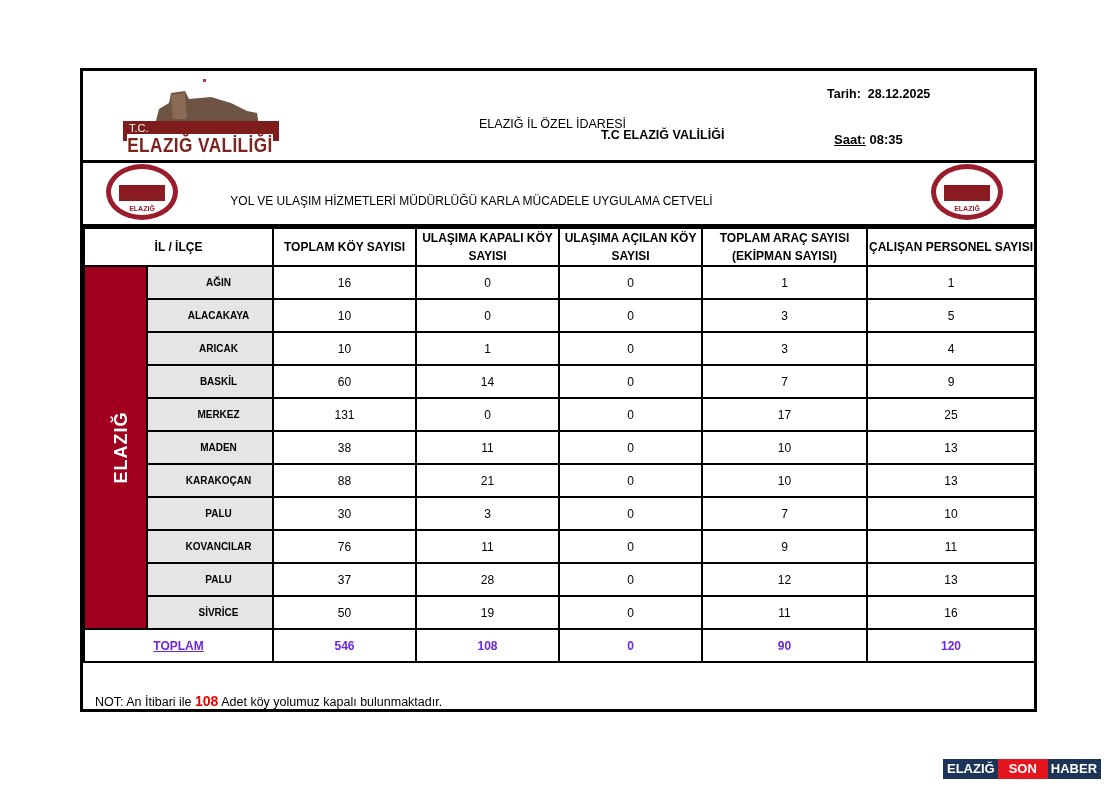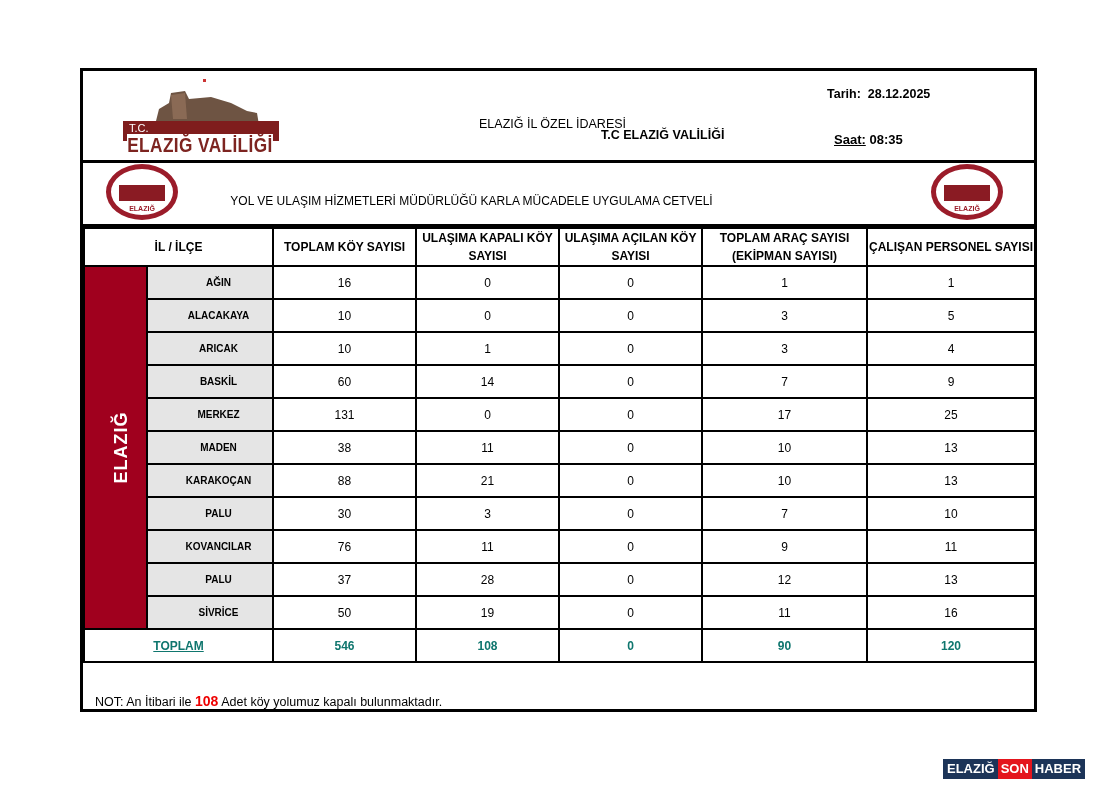--- a/index.html
+++ b/index.html
@@ -29,27 +29,27 @@
                font-size:7px; font-weight:bold; }
   .seal-l { left:23px; } .seal-r { left:848px; }
   .title { position:absolute; left:0; width:777px; top:34px; text-align:center; font-size:12px; font-weight:normal; }
   table { position:absolute; left:0; top:156px; border-collapse:collapse; width:951px; table-layout:fixed; }
   td, th { border:2px solid #000; text-align:center; padding:0; font-size:12px; }
   th { height:36px; font-weight:bold; line-height:18px; }
   td { height:31px; }
   .prov { background:#a0001e; color:#fff; font-weight:bold; font-size:18px; }
   .prov span { display:inline-block; transform:rotate(-90deg); letter-spacing:1px; }
   .dist { background:#e5e5e5; font-weight:bold; font-size:10px;padding-left:17px; }
-  .tot td { color:#0f766e; font-weight:bold; height:31px; }
+  .tot td { color:#6d28d9; font-weight:bold; height:31px; }
   .tot .tl { text-decoration:underline; }
   .note { position:absolute; left:12px; top:610px; font-size:12.5px;margin-top:12px; }
   .note .n { color:#e00; font-weight:bold; font-size:14px; }
   .brand { position:absolute; left:943px; top:759px; height:20px; display:flex; background:#1c3458;
            font-size:13px; font-weight:bold; line-height:20px; color:#fff; padding:0 4px; }
-  .brand .son { background:#e4151d; padding:0 3px; margin:0 3px; }
+  .brand .son { background:#e4151d; padding:0 11px; margin:0 3px; }
 </style>
 </head>
 <body>
 
 <div class="sheet">
   <div class="hdr">
     <div class="logo-valilik">
       <div class="flag"></div>
       <svg class="castle" viewBox="0 0 110 36">
         <path d="M4 36 L8 20 L18 14 L20 4 L34 2 L38 10 L60 8 L80 14 L96 22 L106 24 L108 36 Z" fill="#6e5443"></path>

